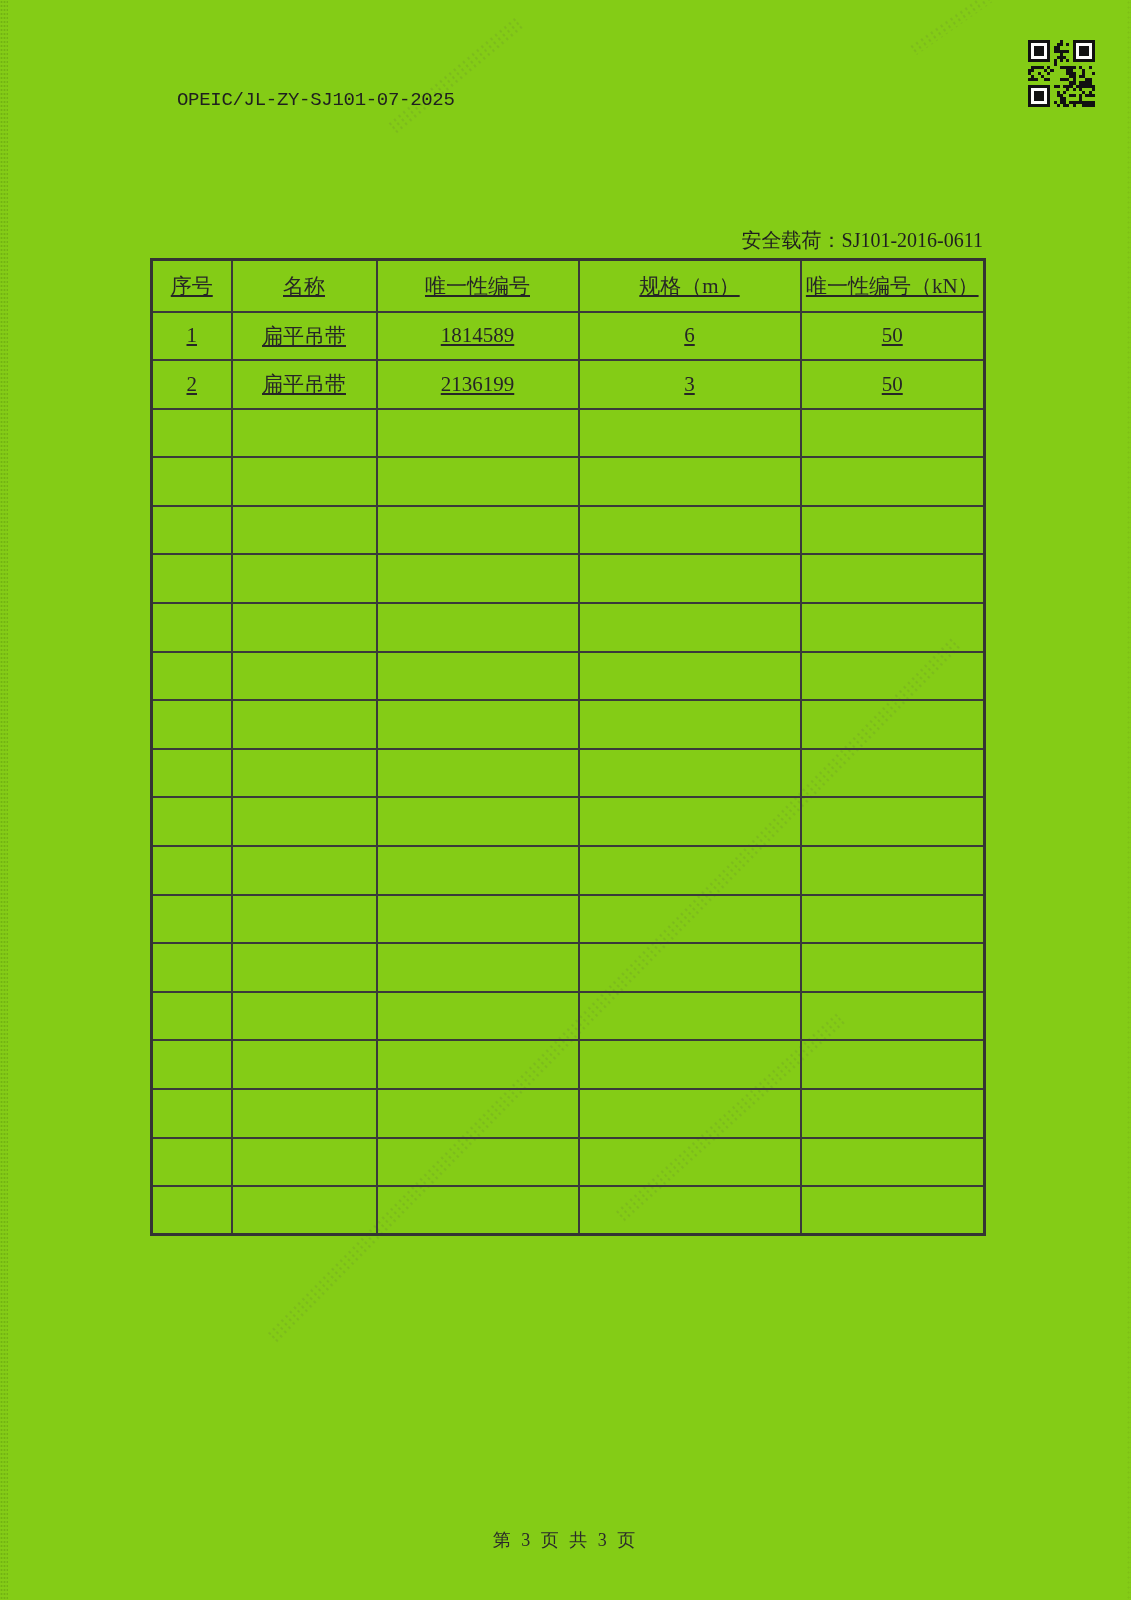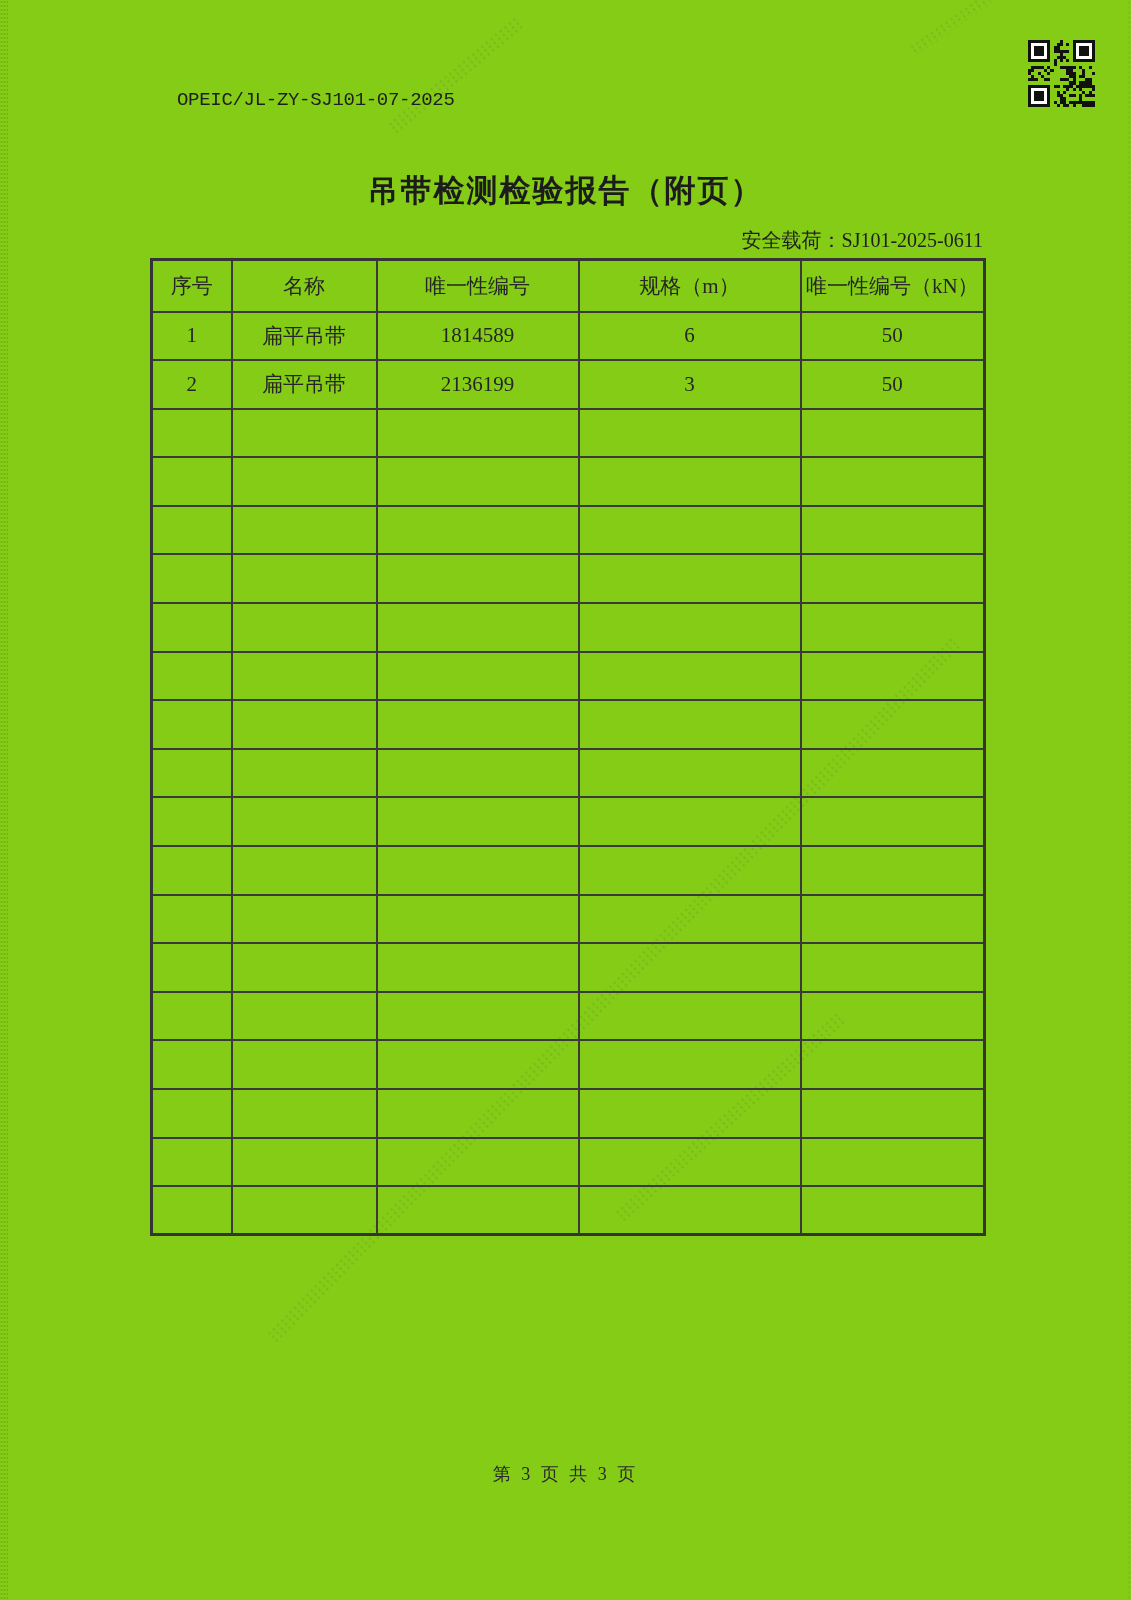--- a/index.html
+++ b/index.html
@@ -50,36 +50,37 @@
   }
   .report-no{
     position:absolute;top:227px;right:148px;
     font-size:20px;color:#1f1f1f;white-space:nowrap;
   }
 
   table.report{
     position:absolute;left:150px;top:258px;width:833px;
     border-collapse:collapse;table-layout:fixed;
     border:3px solid #343434;
+    text-decoration:underline;
   }
   table.report th, table.report td{
     border:2px solid #3a3a3a;
     text-align:center;vertical-align:middle;
     padding:0;overflow:hidden;
     font-size:21px;font-weight:400;color:#262626;
     font-family:"Liberation Serif","DejaVu Serif",serif;
   }
   table.report th{font-weight:500;}
   table.report thead tr{height:52px;}
   table.report tbody tr{height:48.6px;}
   col.c1{width:80px;}  col.c2{width:145px;} col.c3{width:202px;}
   col.c4{width:222px;} col.c5{width:184px;}
 
   .footer{
-    position:absolute;left:0;top:1462px;width:100%;
+    position:absolute;left:0;top:1528px;width:100%;
     text-align:center;font-size:18px;letter-spacing:3px;color:#2a2a2a;
   }
 </style>
 </head>
 <body>
 
 <div class="page">
 
   <div class="edge-left"></div>
   <div class="edge-right"></div>
@@ -214,23 +215,22 @@
       <rect x="1" y="1" width="5" height="5" fill="#fdfdfc"></rect>
       <rect x="2" y="2" width="3" height="3" fill="#111111"></rect>
       <rect x="14" y="0" width="7" height="7" fill="#111111"></rect>
       <rect x="15" y="1" width="5" height="5" fill="#fdfdfc"></rect>
       <rect x="16" y="2" width="3" height="3" fill="#111111"></rect>
       <rect x="0" y="14" width="7" height="7" fill="#111111"></rect>
       <rect x="1" y="15" width="5" height="5" fill="#fdfdfc"></rect>
       <rect x="2" y="16" width="3" height="3" fill="#111111"></rect>
     </svg>
 
-  <h1 class="title">吊带检测检验报告（附页）</h1>
-
-  <div class="report-no"><span>安全载荷：</span><span>SJ101-2025-0611</span></div>
+
+  <div class="report-no"><span>安全载荷：</span><span>SJ101-2016-0611</span></div>
 
   <table class="report">
     <colgroup>
       <col class="c1">
         <col class="c2">
         <col class="c3">
         <col class="c4">
         <col class="c5">
     </colgroup>
     <thead>

